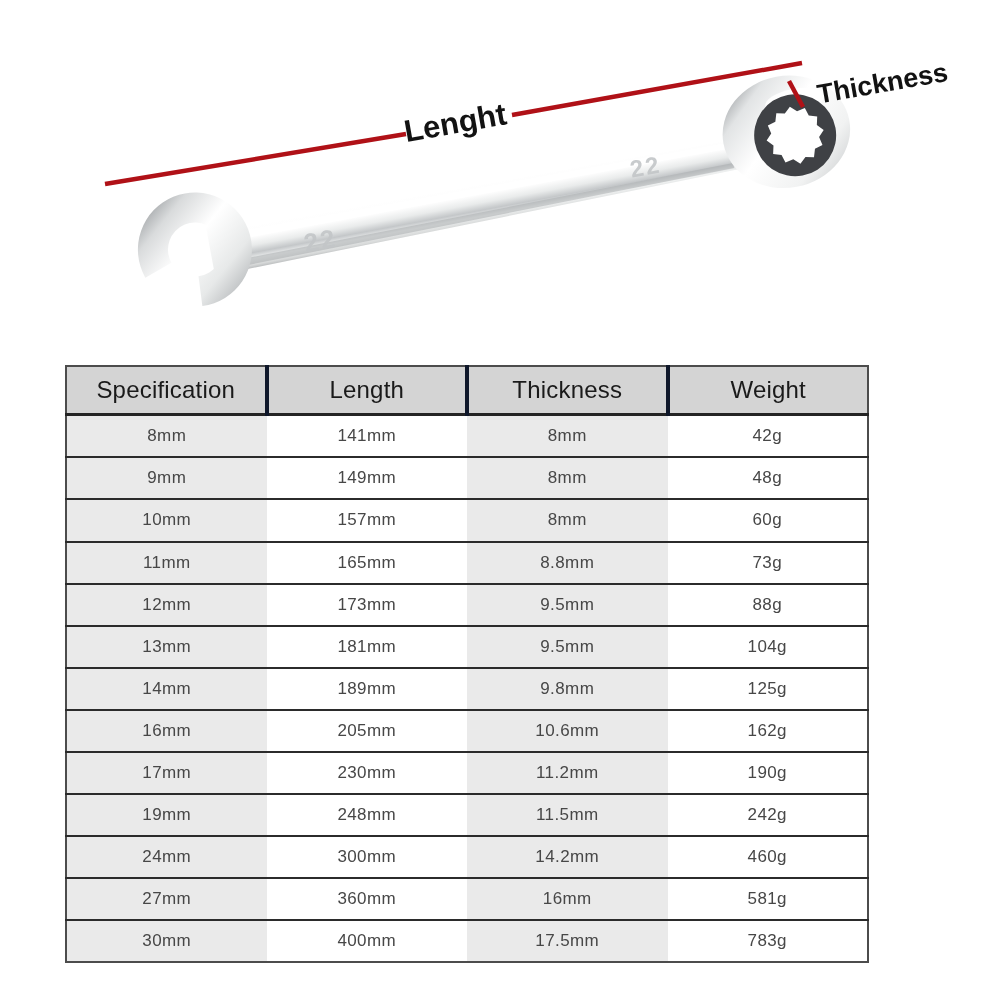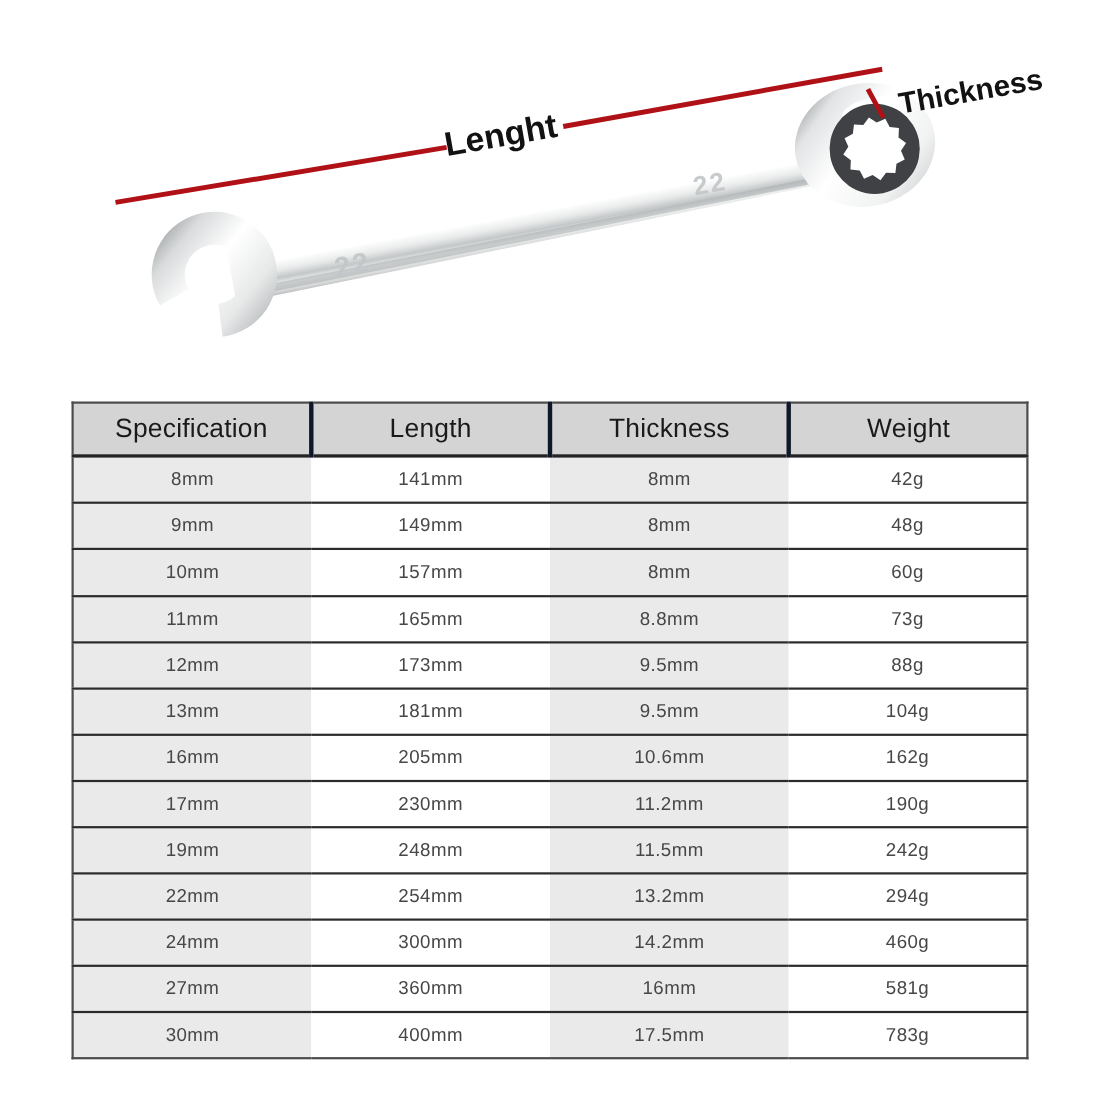--- a/index.html
+++ b/index.html
@@ -11,21 +11,21 @@
   .hero{position:absolute;left:0;top:0;width:1000px;height:360px;}
   .annot-text{
     font-family:"Liberation Sans",sans-serif;
     font-weight:600;fill:#121212;
   }
   .engraving{
     font-family:"Liberation Sans",sans-serif;
     font-weight:600;fill:#c3c6c8;opacity:.9;letter-spacing:2px;
   }
   table.spec-table{
-    position:absolute;left:65px;top:365px;width:870px;height:598px;
+    position:absolute;left:65px;top:365px;width:804px;height:598px;
     border-collapse:collapse;table-layout:fixed;
     border:2px solid #4c4c4c;
   }
   .spec-table th{
     background:var(--header-bg,#d4d4d4);
     font-size:24px;font-weight:400;color:#1a1a1a;
     height:44px;border-bottom:3px solid #242424;letter-spacing:.2px;
   }
   .spec-table th + th{border-left:4px solid #0f172a;}
   .spec-table td{
@@ -137,42 +137,42 @@
           <td class="shaded">9.5mm</td>
           <td>88g</td>
         </tr>
         <tr>
           <td class="shaded">13mm</td>
           <td>181mm</td>
           <td class="shaded">9.5mm</td>
           <td>104g</td>
         </tr>
         <tr>
+          <td class="shaded">14mm</td>
+          <td>189mm</td>
+          <td class="shaded">9.8mm</td>
+          <td>125g</td>
+        </tr>
+        <tr>
           <td class="shaded">16mm</td>
           <td>205mm</td>
           <td class="shaded">10.6mm</td>
           <td>162g</td>
         </tr>
         <tr>
           <td class="shaded">17mm</td>
           <td>230mm</td>
           <td class="shaded">11.2mm</td>
           <td>190g</td>
         </tr>
         <tr>
           <td class="shaded">19mm</td>
           <td>248mm</td>
           <td class="shaded">11.5mm</td>
           <td>242g</td>
-        </tr>
-        <tr>
-          <td class="shaded">22mm</td>
-          <td>254mm</td>
-          <td class="shaded">13.2mm</td>
-          <td>294g</td>
         </tr>
         <tr>
           <td class="shaded">24mm</td>
           <td>300mm</td>
           <td class="shaded">14.2mm</td>
           <td>460g</td>
         </tr>
         <tr>
           <td class="shaded">27mm</td>
           <td>360mm</td>

